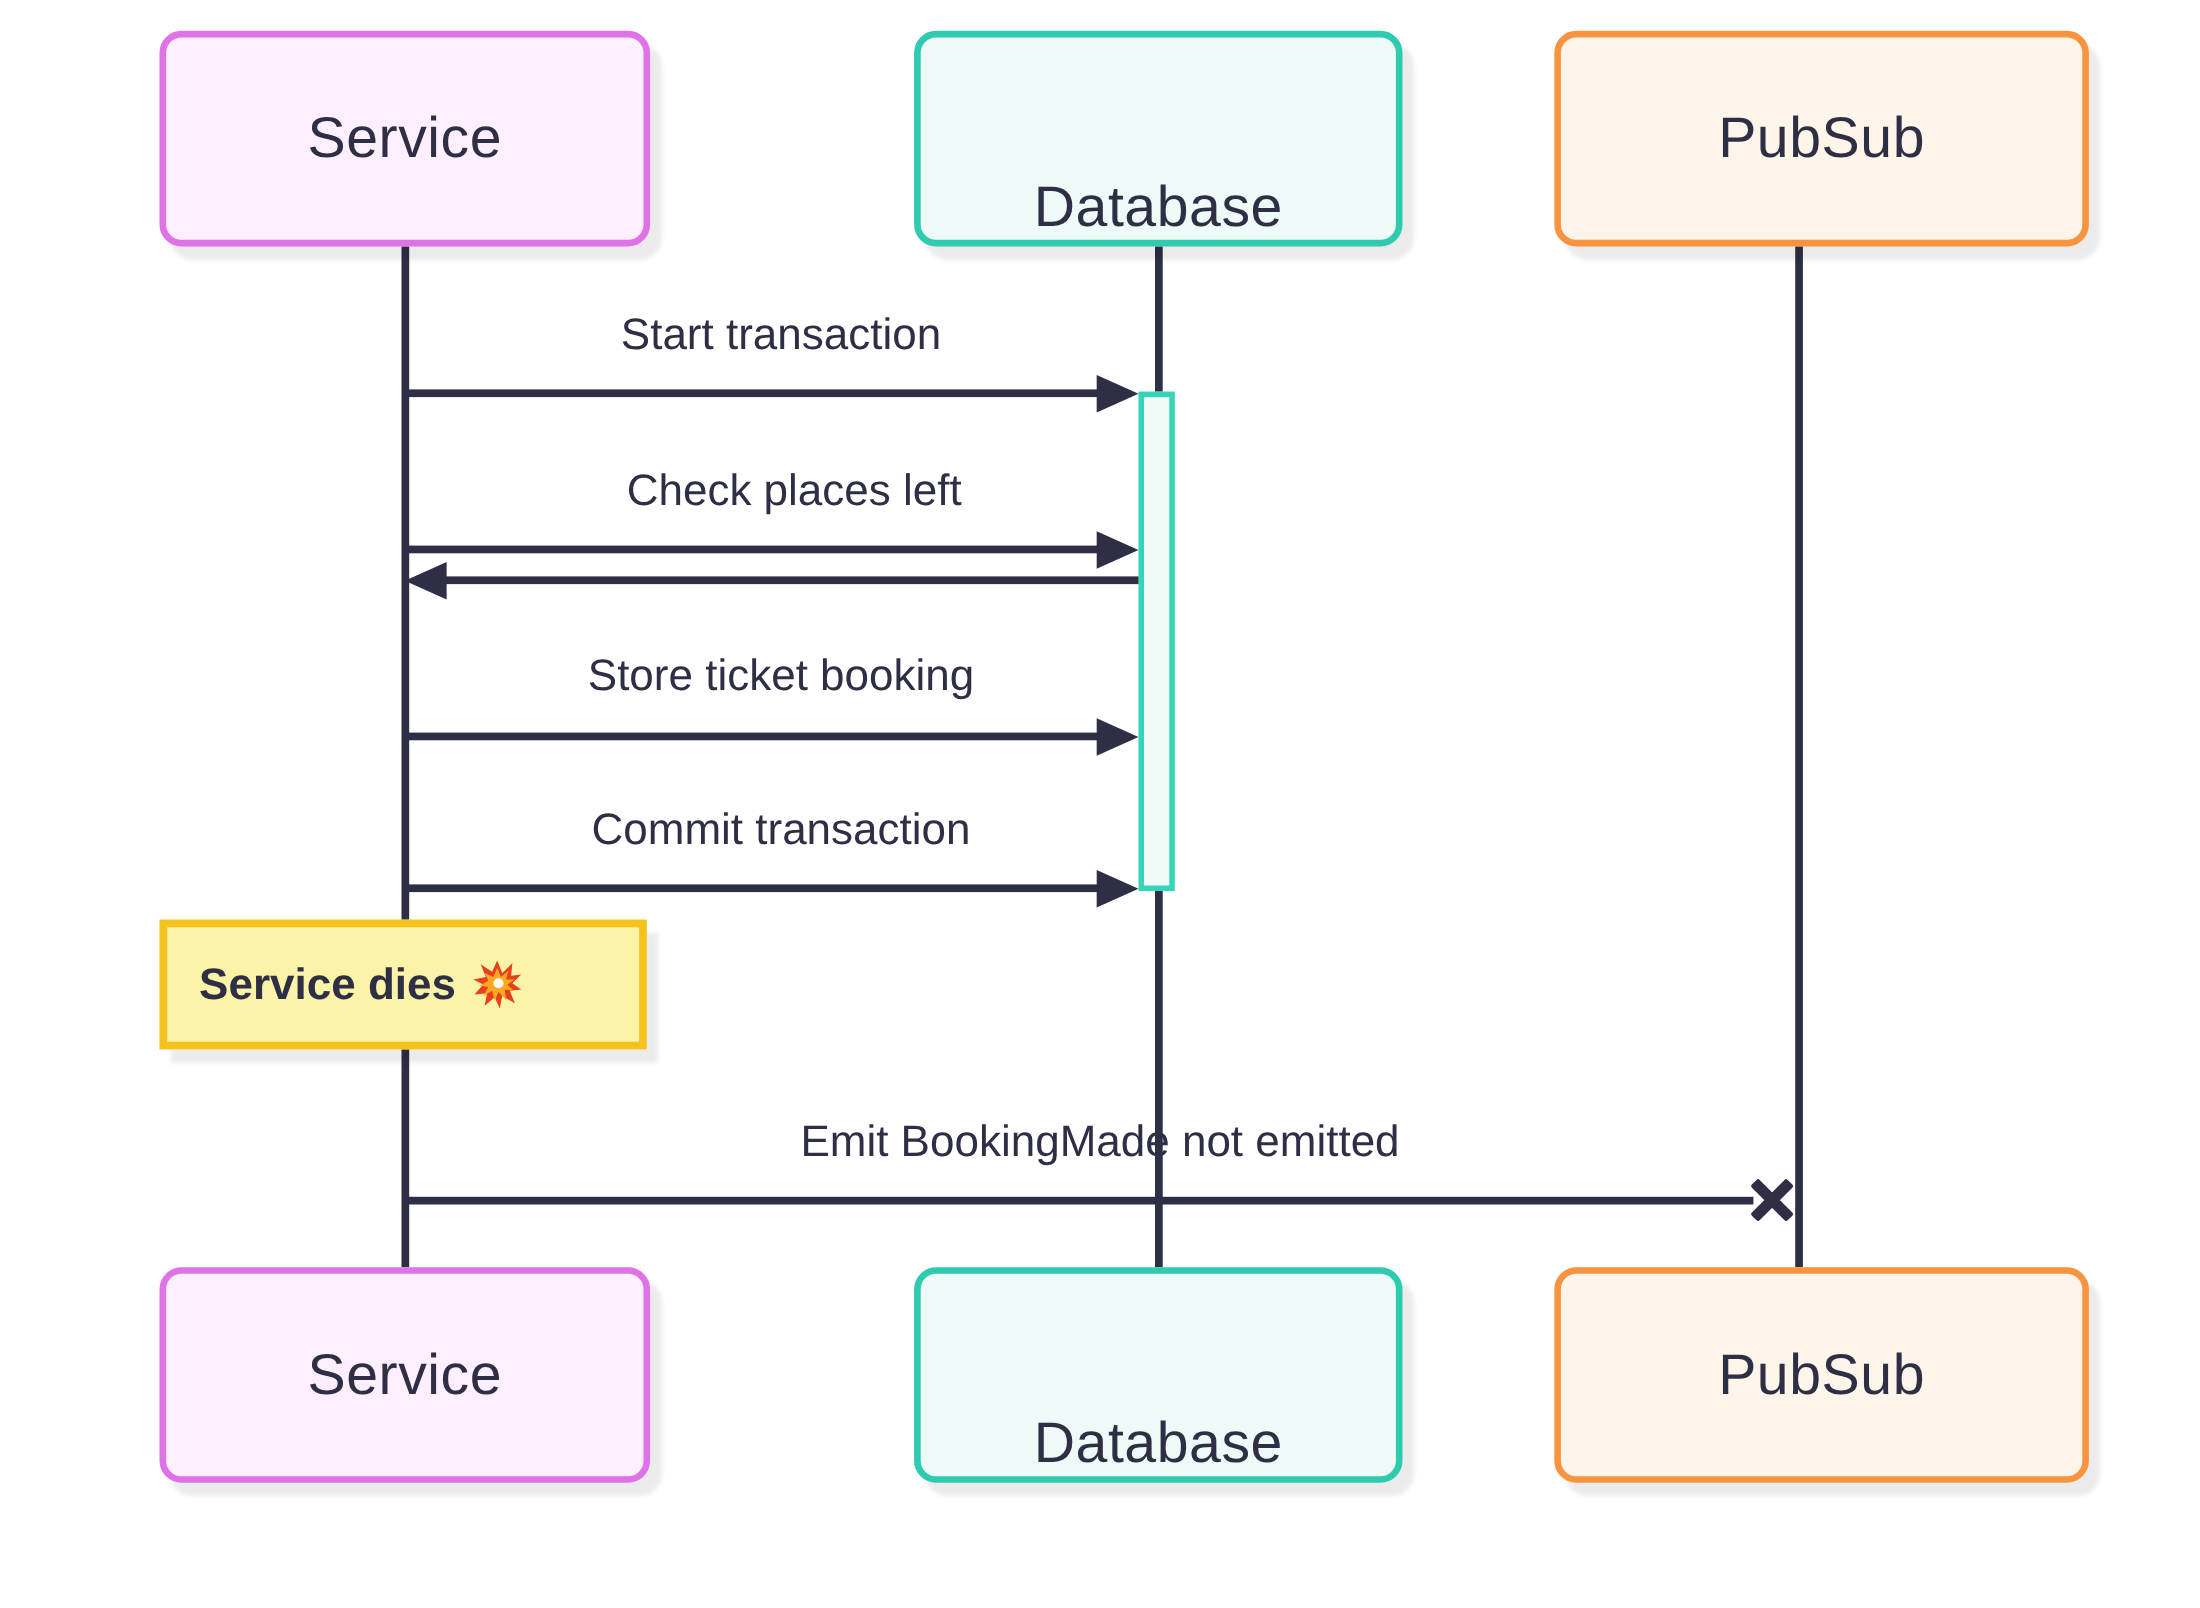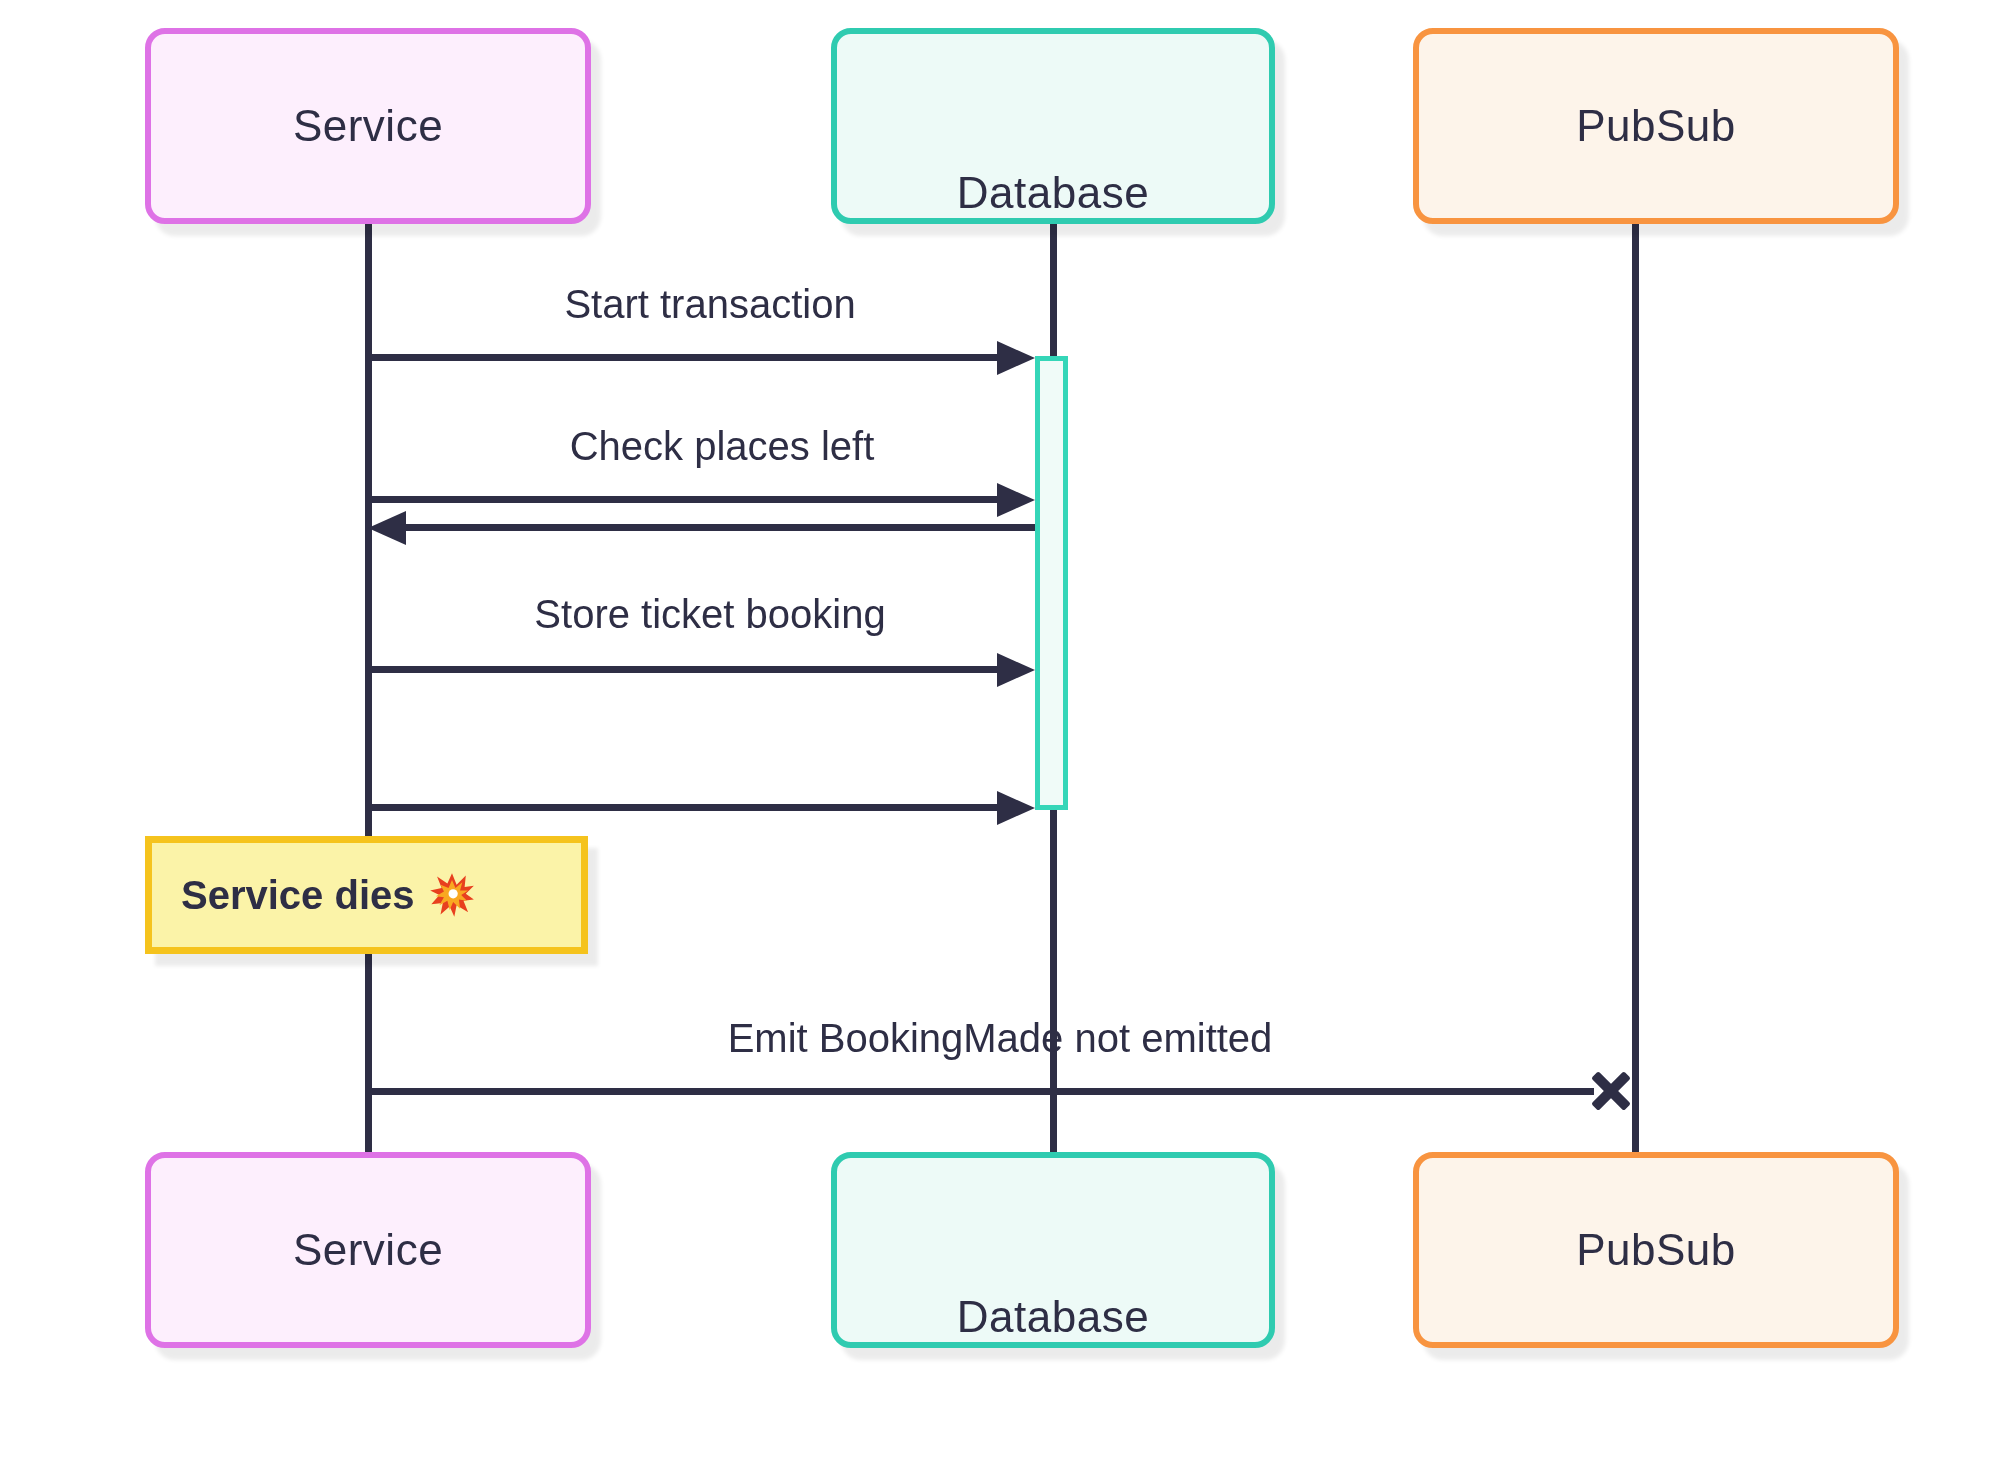--- a/index.html
+++ b/index.html
@@ -28,21 +28,21 @@
     overflow:hidden;
   }
 
   
   .actor {
     position:absolute;
     height:196px;
     border-radius:20px;
     border:6px solid #000;
     display:flex; align-items:center; justify-content:center;
-    font-size:44px;
+    font-size:52px;
     letter-spacing:0.5px;
     box-shadow:10px 12px 4px var(--shadow);
     z-index:5;
   }
   .actor.service  { border-color:var(--service-border);  background:var(--service-fill); }
   .actor.database { border-color:var(--database-border); background:var(--database-fill); }
   .actor.pubsub   { border-color:var(--pubsub-border);   background:var(--pubsub-fill); }
 
   .row-top    { top:28px; }
   .row-bottom { top:1152px; }
@@ -146,20 +146,21 @@
   <div class="msg-label" style="left:722px; top:424px;text-align:right;">Check places left</div>
   <div class="msg-line" style="left:368px; top:496px; width:640px;"></div>
   <div class="arrowhead right" style="left:997px; top:483px;"></div>
   <div class="msg-line" style="left:398px; top:524px; width:637px;"></div>
   <div class="arrowhead left" style="left:368px; top:511px;"></div>
 
   <div class="msg-label" style="left:710px; top:592px;">Store ticket booking</div>
   <div class="msg-line" style="left:368px; top:666px; width:640px;"></div>
   <div class="arrowhead right" style="left:997px; top:653px;"></div>
 
+  <div class="msg-label" style="left:710px; top:732px;">Commit transaction</div>
   <div class="msg-line" style="left:368px; top:804px; width:640px;"></div>
   <div class="arrowhead right" style="left:997px; top:791px;"></div>
 
   <div class="note">
     <span>Service dies</span>
     <span>
       <svg width="46" height="46" viewBox="0 0 40 40" aria-hidden="true">
         <polygon fill="#e8401f" points="20,1 24,11 32,3 31,13 39,12 32,19 39,24 30,25 34,35 24,29 22,39 18,30 10,37 12,27 2,28 9,20 1,16 11,14 7,4 16,10"></polygon>
         <polygon fill="#f9a821" points="20,7 23,14 29,9 27,16 34,16 28,20 33,25 26,24 27,32 21,26 18,33 16,25 9,29 13,22 6,21 13,17 10,11 17,14"></polygon>
         <circle cx="21" cy="19" r="4" fill="#ffffff"></circle>

